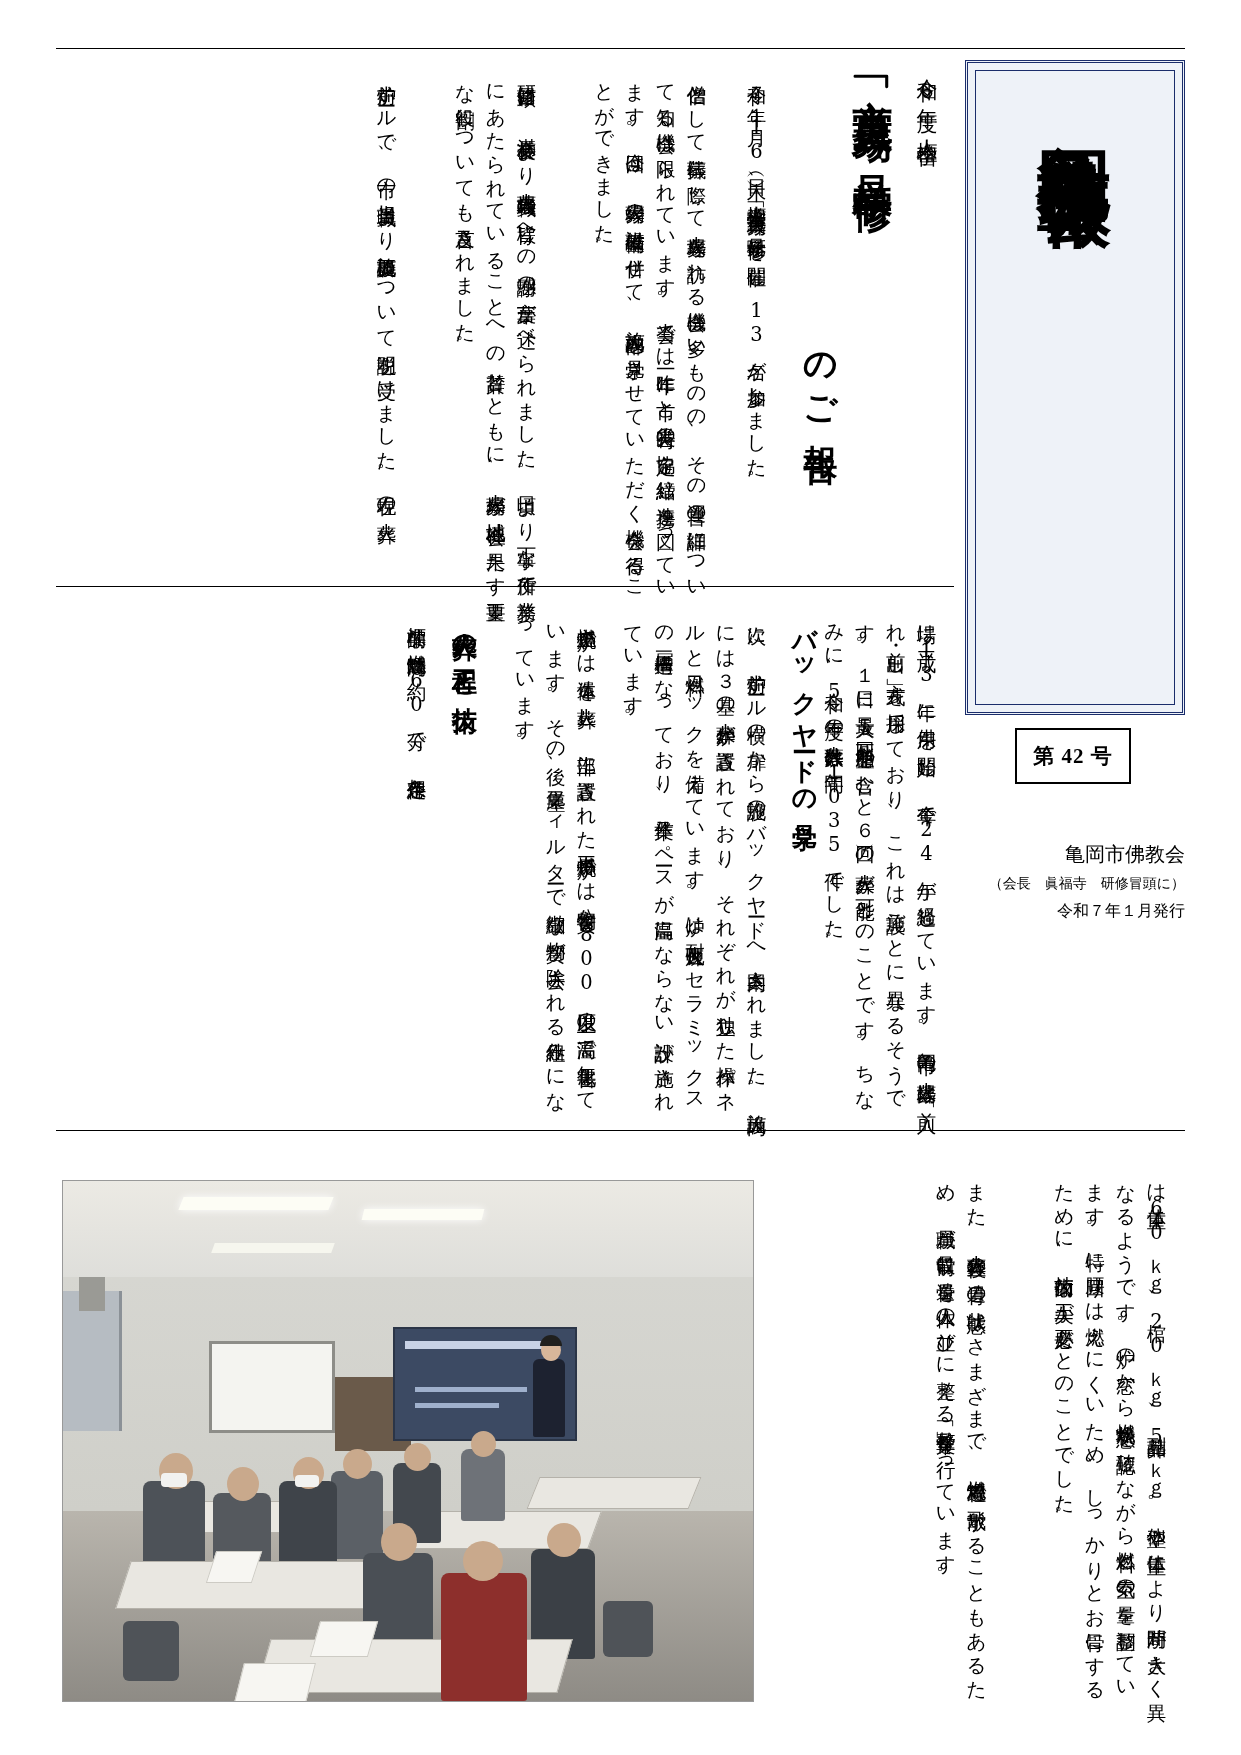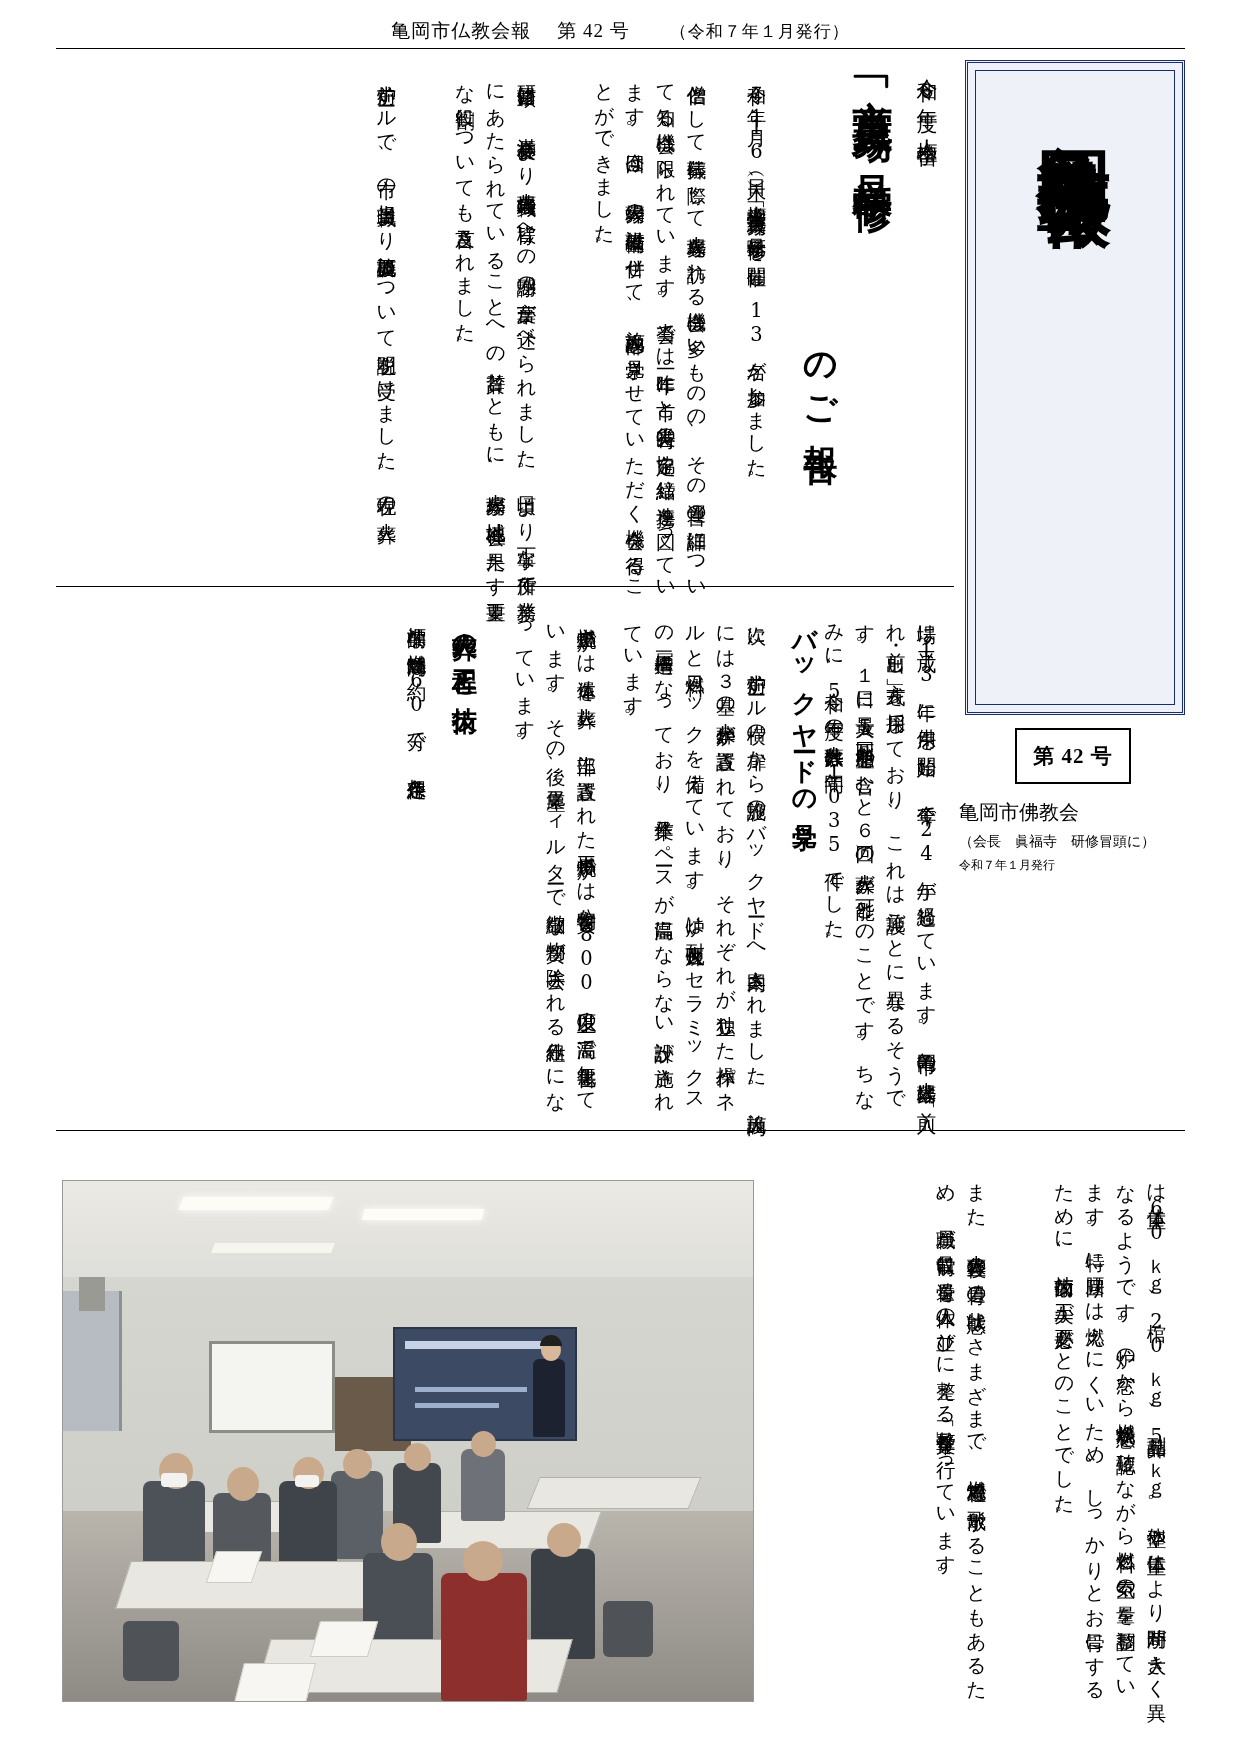--- a/index.html
+++ b/index.html
@@ -86,29 +86,29 @@
     border: 2px solid #000;
     display: flex;
     align-items: center;
     justify-content: center;
     font-size: 21px;
     font-weight: bold;
     letter-spacing: 1px;
   }
   .publisher {
     position: absolute;
-    top: 795px;
+    top: 837px;
     right: 56px;
     width: 226px;
-    text-align: left;
+    text-align: right;
     line-height: 1.75;
   }
   .publisher .org { font-size: 20px; }
   .publisher .chief { font-size: 14px; }
-  .publisher .pubdate { font-size: 12px; }
+  .publisher .pubdate { font-size: 16px; }
 
   
   .vcol {
     position: absolute;
     writing-mode: vertical-rl;
     text-orientation: upright;
     font-family: "DejaVu Serif", "Liberation Serif", serif;
     font-size: 19.5px;
     line-height: 1.58;
     letter-spacing: 1.2px;
@@ -237,23 +237,20 @@
   .p3 { left:176px; top:482px; width:70px; height:38px; transform: skewX(-14deg); }
   .chair { background:#4f5358; }
   .c1 { left:60px; top:440px; width:56px; height:60px; border-radius:6px; }
   .c2 { left:540px; top:420px; width:50px; height:56px; border-radius:6px; }
 </style>
 </head>
 <body>
 
 <div class="page">
 
-  <div class="masthead-line">
-    <span>亀岡市仏教会報</span><span class="issue">第 42 号</span><span class="date">（令和７年１月発行）</span>
-  </div>
   <div class="hr-top"></div>
 
   <div class="title-box">
     <div class="title-box-inner">
       <div class="paper-title">亀岡市佛教会報</div>
     </div>
   </div>
   <div class="issue-box">第 42 号</div>
   <div class="publisher">
     <div class="org">亀岡市佛教会</div>

